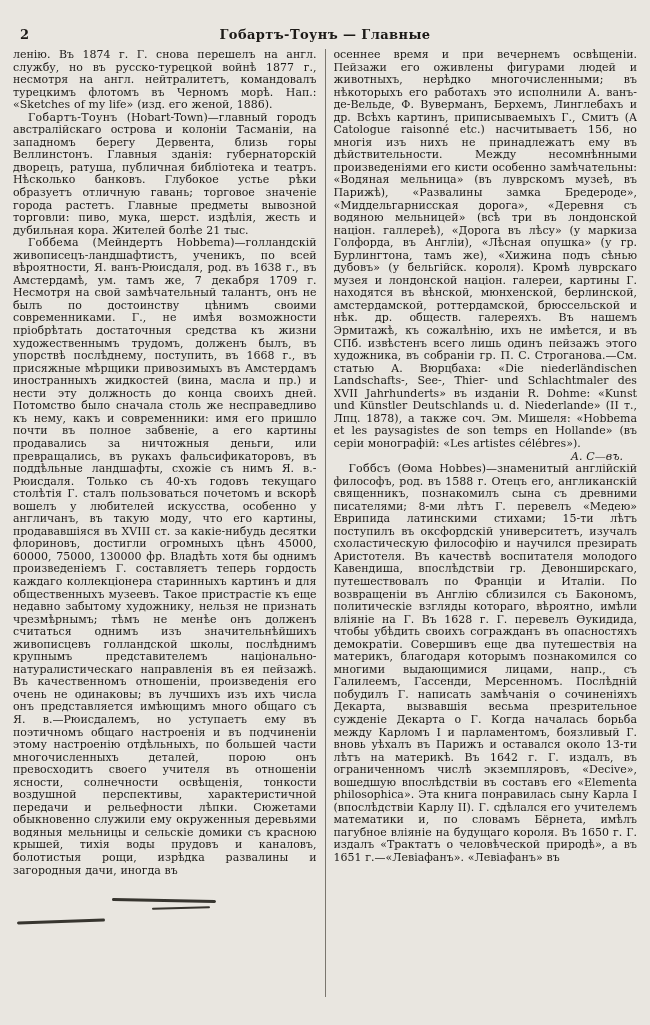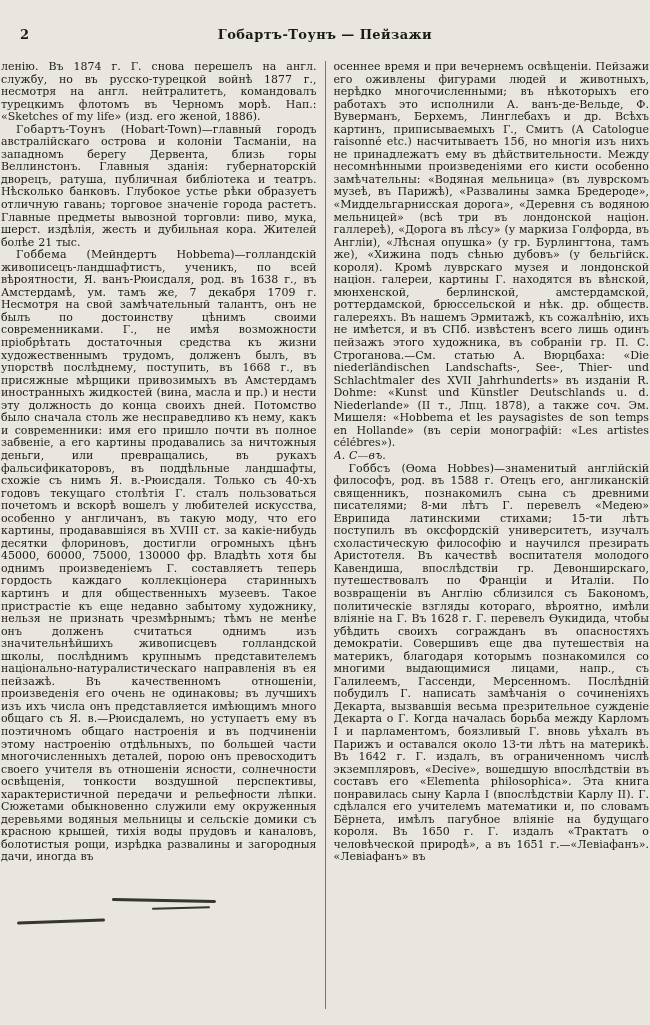--- a/index.html
+++ b/index.html
@@ -31,22 +31,21 @@
     position:absolute;
     left:20px;top:27px;
     font-weight:bold;
   }
   .running-title{
     display:block;
     text-align:center;
   }
   .columns{
     display:flex;
-    margin-top:12px;
-    padding:0 1px;
+    padding:0 13px;
     height:948px;
     overflow:hidden;
   }
   .col{
     flex:1 1 0;
     text-align:justify;
     font-size:11px;
     line-height:12.55px;
     word-spacing:.3px;
     overflow:hidden;
@@ -57,21 +56,21 @@
   }
   .col p.no-indent{text-indent:0;}
   .col b{font-weight:normal;letter-spacing:.3px;}
   .divider{
     width:1px;
     background:#7a766e;
     margin:0 8px;
   }
   .signature{
     font-style:italic;
-    text-align:left;
+    text-align:right;
     padding-right:14px;
     line-height:12.55px;
   }
   .artifact{
     position:absolute;
     background:#17150f;
     border-radius:2px;
     opacity:.85;
     pointer-events:none;
   }
@@ -79,21 +78,21 @@
   .artifact.a2{left:152px;top:907px;width:58px;height:2px;transform:rotate(-1.5deg);}
   .artifact.a3{left:17px;top:920px;width:88px;height:2.5px;transform:rotate(-2deg);}
 </style>
 </head>
 <body>
 
 <div class="page">
 
   <div class="running-head">
     <span class="pagenum">2</span>
-    <span class="running-title">Гобартъ-Тоунъ — Пейзажи</span>
+    <span class="running-title">Гобартъ-Тоунъ — Главные</span>
   </div>
 
   <div class="columns">
     <div class="col" id="col-left">
         <p class="no-indent">ленію. Въ 1874 г. Г. снова перешелъ на англ. службу, но въ русско-турецкой войнѣ 1877 г., несмотря на англ. нейтралитетъ, командовалъ турецкимъ флотомъ въ Черномъ морѣ. Нап.: «Sketches of my life» (изд. его женой, 1886).</p>
         <p><b>Гобартъ-Тоунъ</b> (Hobart-Town)—главный городъ австралійскаго острова и колоніи Тасманіи, на западномъ берегу Дервента, близь горы Веллинстонъ. Главныя зданія: губернаторскій дворецъ, ратуша, публичная библіотека и театръ. Нѣсколько банковъ. Глубокое устье рѣки образуетъ отличную гавань; торговое значеніе города растетъ. Главные предметы вывозной торговли: пиво, мука, шерст. издѣлія, жесть и дубильная кора. Жителей болѣе 21 тыс.</p>
         <p><b>Гоббема</b> (Мейндертъ Hobbema)—голландскій живописецъ-ландшафтистъ, ученикъ, по всей вѣроятности, Я. ванъ-Рюисдаля, род. въ 1638 г., въ Амстердамѣ, ум. тамъ же, 7 декабря 1709 г. Несмотря на свой замѣчательный талантъ, онъ не былъ по достоинству цѣнимъ своими современниками. Г., не имѣя возможности пріобрѣтать достаточныя средства къ жизни художественнымъ трудомъ, долженъ былъ, въ упорствѣ послѣднему, поступить, въ 1668 г., въ присяжные мѣрщики привозимыхъ въ Амстердамъ иностранныхъ жидкостей (вина, масла и пр.) и нести эту должность до конца своихъ дней. Потомство было сначала столь же несправедливо къ нему, какъ и современники: имя его пришло почти въ полное забвеніе, а его картины продавались за ничтожныя деньги, или превращались, въ рукахъ фальсификаторовъ, въ поддѣльные ландшафты, схожіе съ нимъ Я. в.-Рюисдаля. Только съ 40-хъ годовъ текущаго столѣтія Г. сталъ пользоваться почетомъ и вскорѣ вошелъ у любителей искусства, особенно у англичанъ, въ такую моду, что его картины, продававшіяся въ XVIII ст. за какіе-нибудь десятки флориновъ, достигли огромныхъ цѣнъ 45000, 60000, 75000, 130000 фр. Владѣть хотя бы однимъ произведеніемъ Г. составляетъ теперь гордость каждаго коллекціонера старинныхъ картинъ и для общественныхъ музеевъ. Такое пристрастіе къ еще недавно забытому художнику, нельзя не признать чрезмѣрнымъ; тѣмъ не менѣе онъ долженъ считаться однимъ изъ значительнѣйшихъ живописцевъ голландской школы, послѣднимъ крупнымъ представителемъ національно-натуралистическаго направленія въ ея пейзажѣ. Въ качественномъ отношеніи, произведенія его очень не одинаковы; въ лучшихъ изъ ихъ числа онъ представляется имѣющимъ много общаго съ Я. в.—Рюисдалемъ, но уступаетъ ему въ поэтичномъ общаго настроенія и въ подчиненіи этому настроенію отдѣльныхъ, по большей части многочисленныхъ деталей, порою онъ превосходитъ своего учителя въ отношеніи ясности, солнечности освѣщенія, тонкости воздушной перспективы, характеристичной передачи и рельефности лѣпки. Сюжетами обыкновенно служили ему окруженныя деревьями водяныя мельницы и сельскіе домики съ красною крышей, тихія воды прудовъ и каналовъ, болотистыя рощи, изрѣдка развалины и загородныя дачи, иногда въ</p>
       </div>
     <div class="divider"></div>
     <div class="col" id="col-right">

